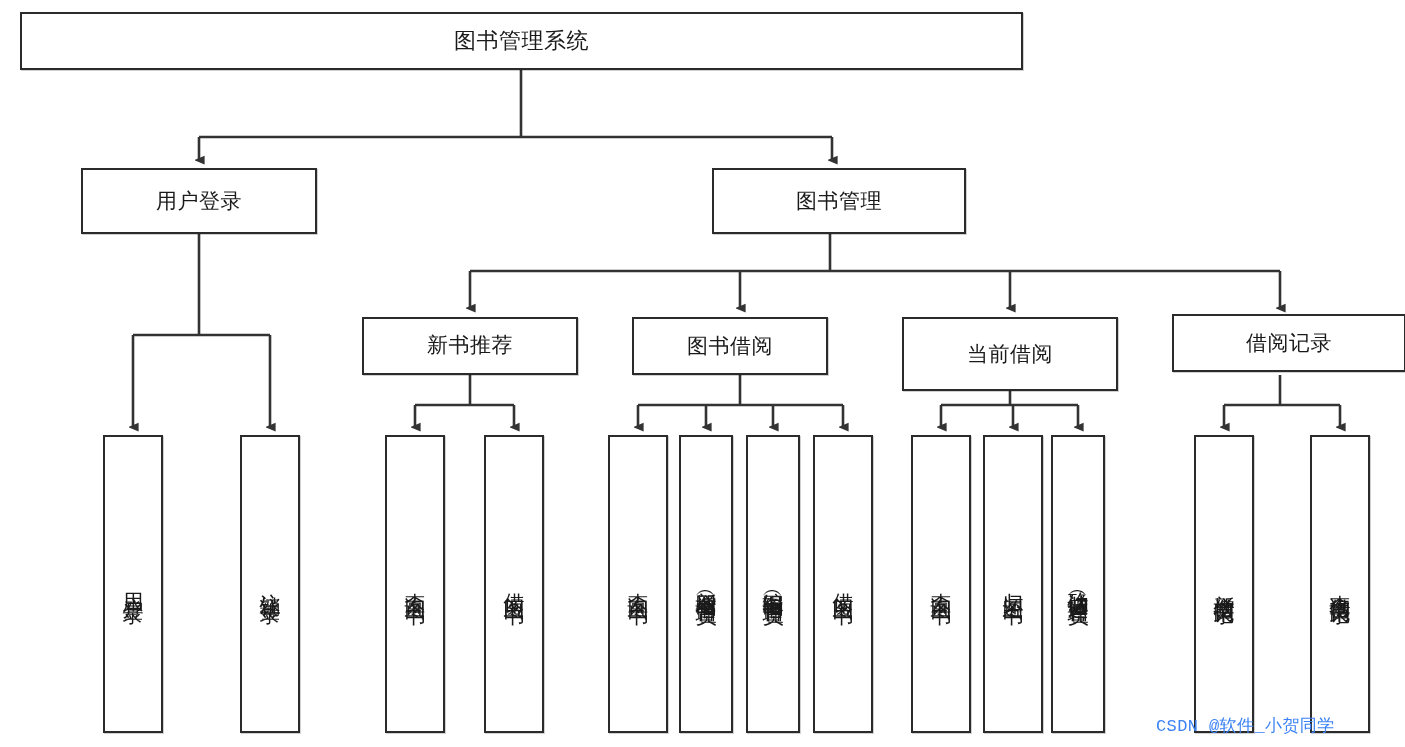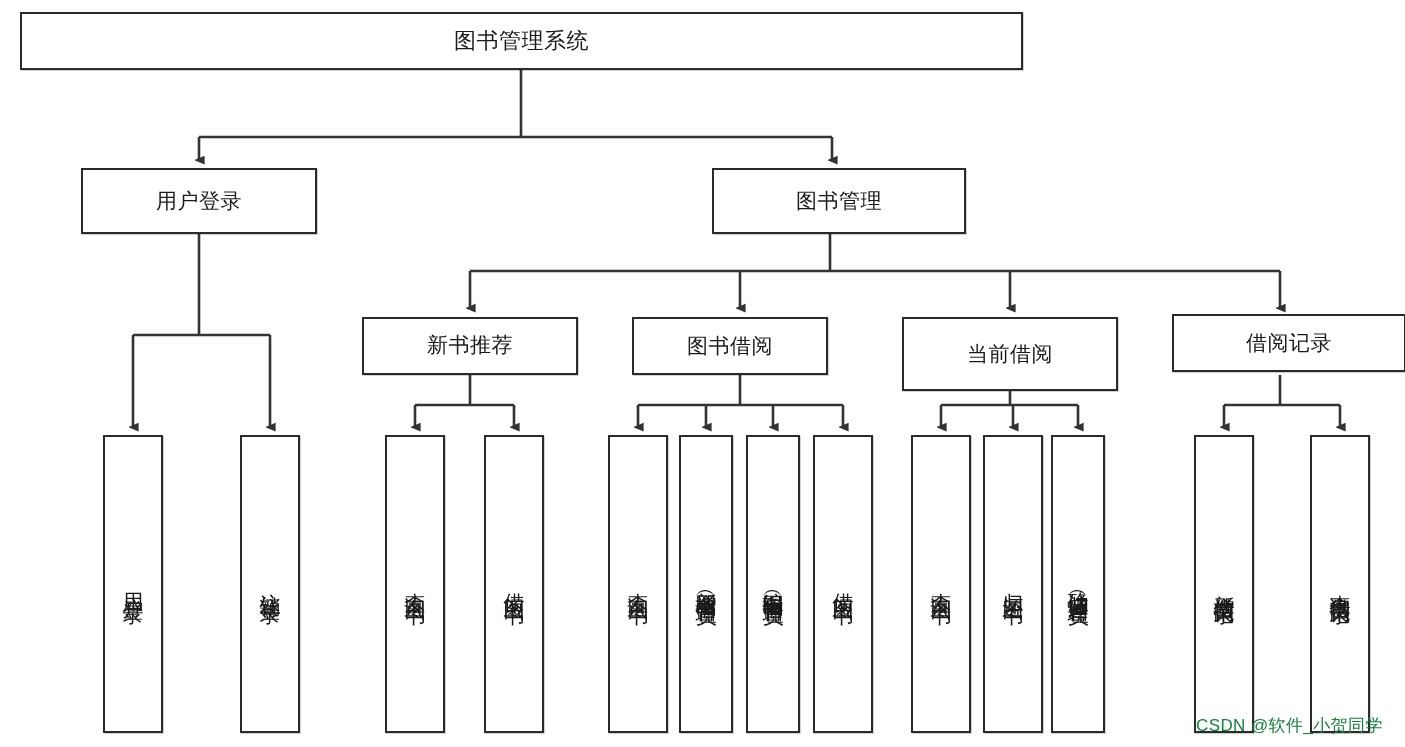--- a/index.html
+++ b/index.html
@@ -56,27 +56,28 @@
     letter-spacing: 4px;
     line-height: 1.05;
     white-space: nowrap;
     text-align: center;
   }
   .node-box.leaf.tall-text .node-label-v {
     letter-spacing: 2px;
   }
   #watermark {
     position: absolute;
-    left: 1196px;
+    left: 1156px;
     top: 714px;
     font-size: 17px;
-    color: #15803d;
+    color: #3b82f6;
     white-space: nowrap;
     user-select: none;
     letter-spacing: 0.4px;
+    font-family: Liberation Mono, monospace;
   }
 </style>
 </head>
 <body>
 
 <div id="canvas">
 
   <svg id="diagram-svg" viewBox="0 0 1405 747" xmlns="http://www.w3.org/2000/svg">
     <defs>
       <marker id="arrow" markerWidth="10" markerHeight="10" refX="4.6" refY="6" orient="auto" markerUnits="userSpaceOnUse">

